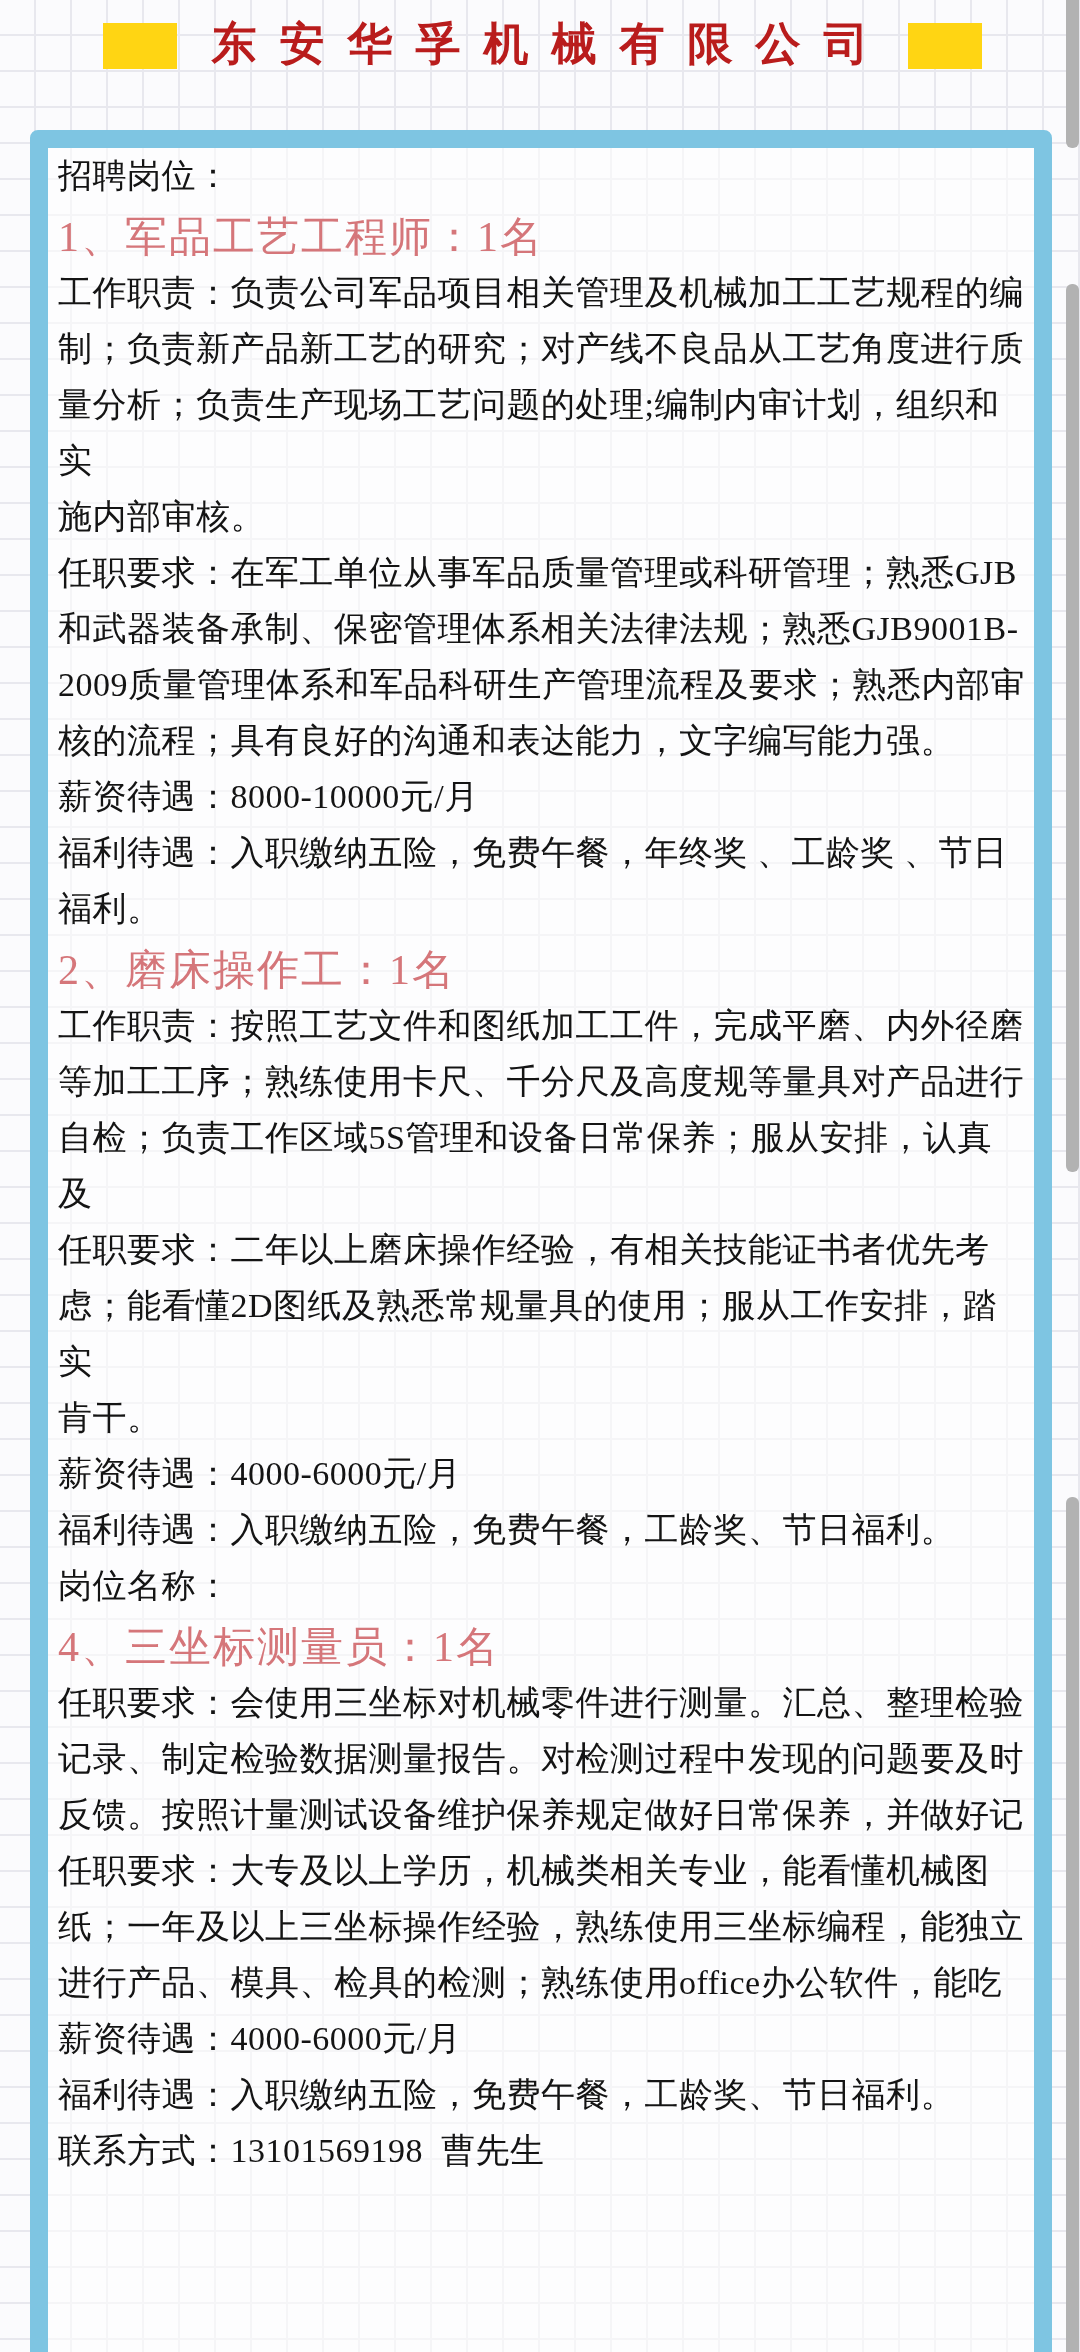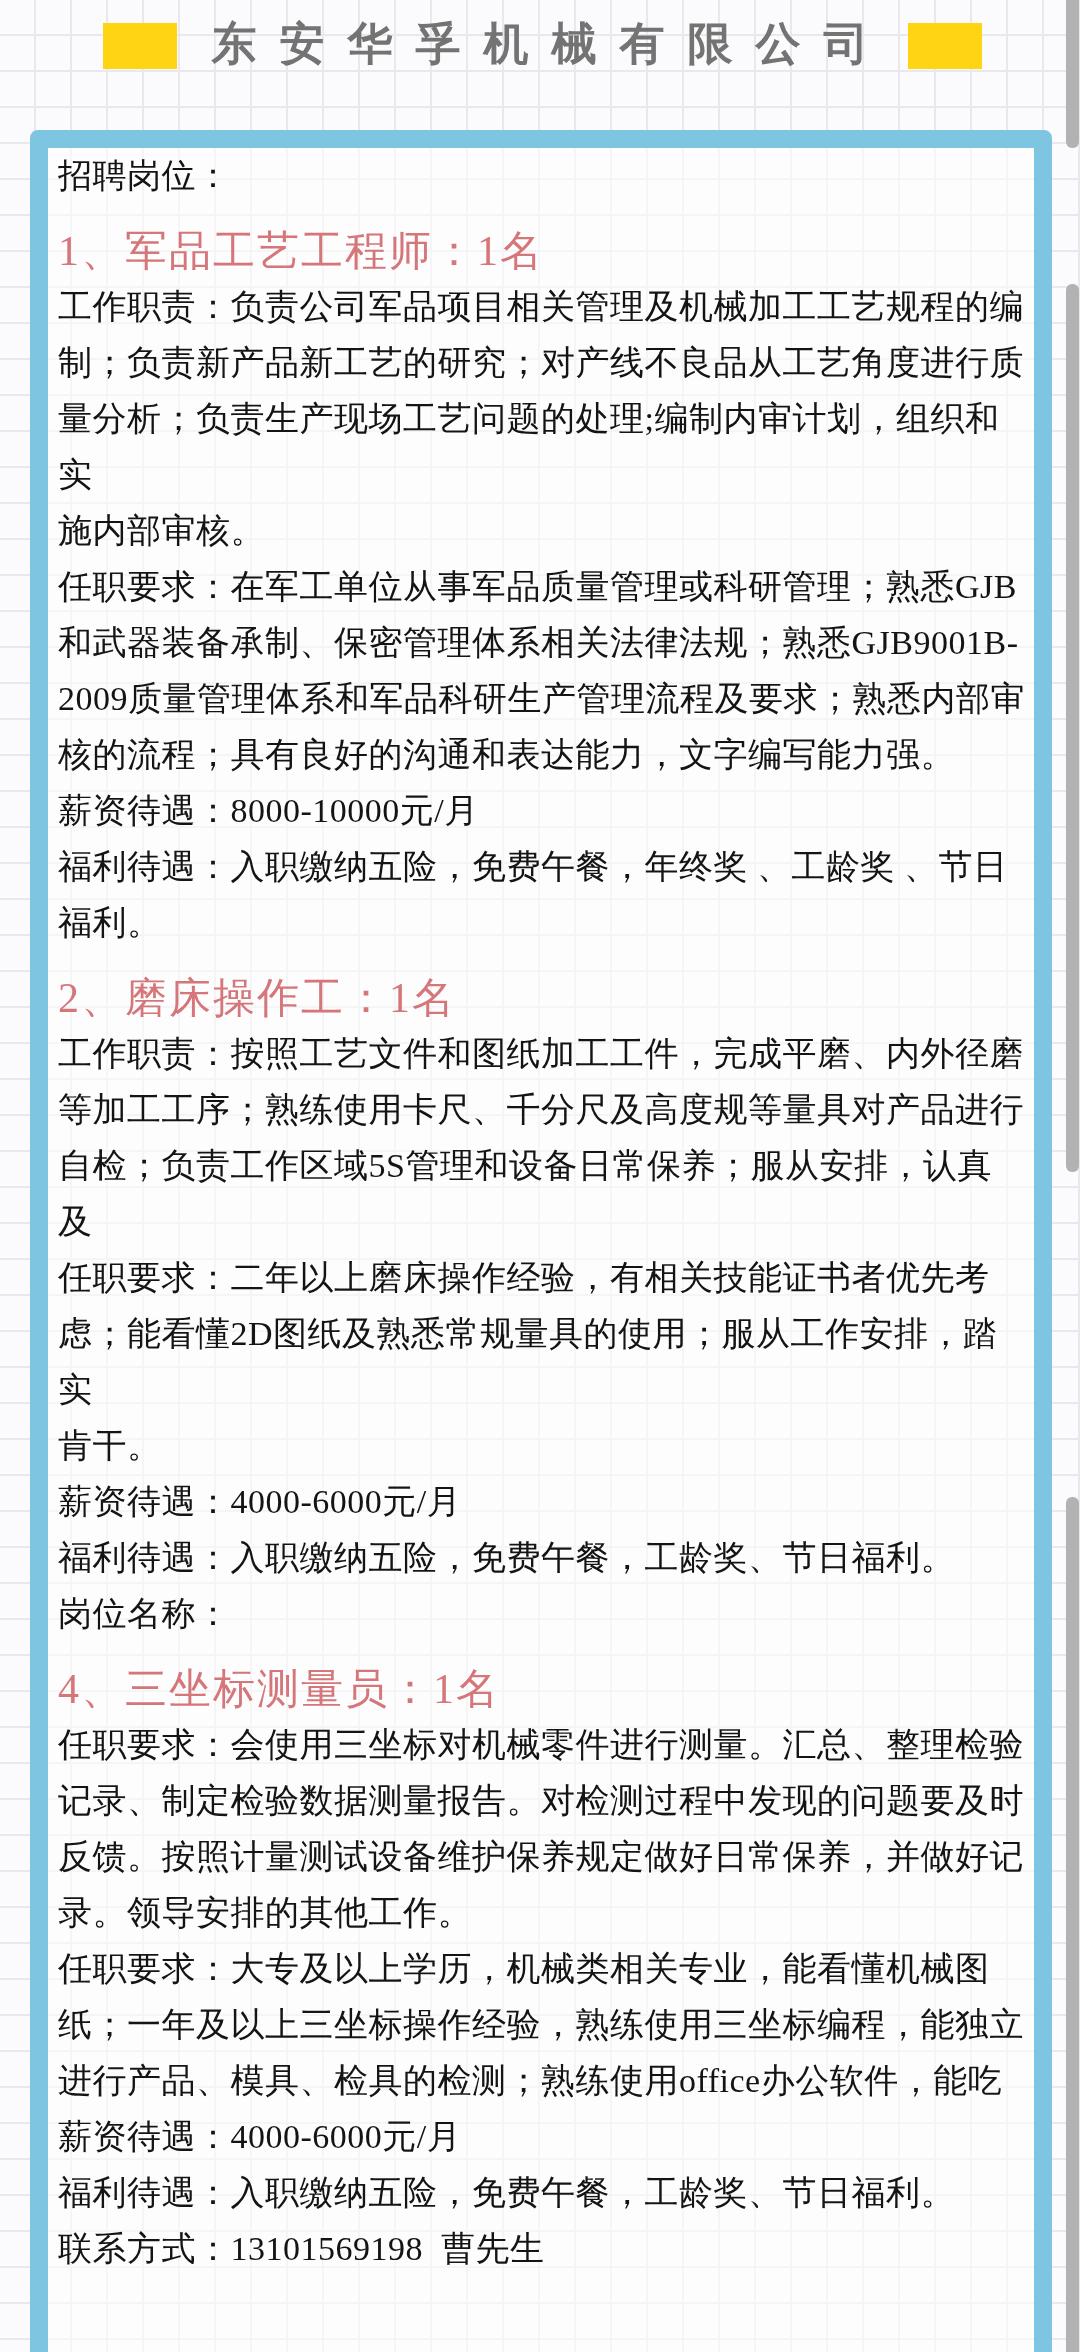--- a/index.html
+++ b/index.html
@@ -9,21 +9,21 @@
     background-color:#fbfbfd;
     background-image:
       repeating-linear-gradient(to right,  transparent 0px, transparent 34px, #e8e8ee 34px, #e8e8ee 36px),
       repeating-linear-gradient(to bottom, transparent 0px, transparent 34px, #e8e8ee 34px, #e8e8ee 36px);
   }
   
   .hdr-title{
     position:absolute;top:14px;left:0;right:0;
     text-align:center;
     font-size:45px;font-weight:600;
-    color:#737373;
+    color:#b91c1c;
     letter-spacing:23px;text-indent:23px;
   }
   .accent{
     position:absolute;top:23px;width:74px;height:46px;
     background:#FFD513;
   }
   .accent.left{left:103px;}
   .accent.right{left:908px;}
   
   .card{
@@ -39,21 +39,21 @@
   }
   .line{
     font-size:34px;line-height:56px;
     letter-spacing:0.5px;
     color:#141414;
     white-space:pre-wrap;
   }
   .line.heading{
     color:#D5767A;
     font-size:42px;
-    margin-top:19px;
+    margin-top:5px;
     letter-spacing:2px;
   }
   
   .thumb{
     position:absolute;left:1066px;width:13px;
     background:#b2b2b2;border-radius:6px;
   }
   .thumb.t1{top:-10px;height:158px;}
   .thumb.t2{top:284px;height:888px;}
   .thumb.t3{top:1497px;height:870px;}
@@ -87,21 +87,20 @@
       <div class="line body">任职要求：二年以上磨床操作经验，有相关技能证书者优先考</div>
       <div class="line body">虑；能看懂2D图纸及熟悉常规量具的使用；服从工作安排，踏实</div>
       <div class="line body">肯干。</div>
       <div class="line body">薪资待遇：4000-6000元/月</div>
       <div class="line body">福利待遇：入职缴纳五险，免费午餐，工龄奖、节日福利。</div>
       <div class="line body">岗位名称：</div>
       <div class="line heading">4、三坐标测量员：1名</div>
       <div class="line body">任职要求：会使用三坐标对机械零件进行测量。汇总、整理检验</div>
       <div class="line body">记录、制定检验数据测量报告。对检测过程中发现的问题要及时</div>
       <div class="line body">反馈。按照计量测试设备维护保养规定做好日常保养，并做好记</div>
-      <div class="line body">录。领导安排的其他工作。</div>
       <div class="line body">任职要求：大专及以上学历，机械类相关专业，能看懂机械图</div>
       <div class="line body">纸；一年及以上三坐标操作经验，熟练使用三坐标编程，能独立</div>
       <div class="line body">进行产品、模具、检具的检测；熟练使用office办公软件，能吃</div>
       <div class="line body">薪资待遇：4000-6000元/月</div>
       <div class="line body">福利待遇：入职缴纳五险，免费午餐，工龄奖、节日福利。</div>
       <div class="line body">联系方式：13101569198  曹先生</div>
     </div>
 </div>
 
 <div class="thumb t1"></div>

